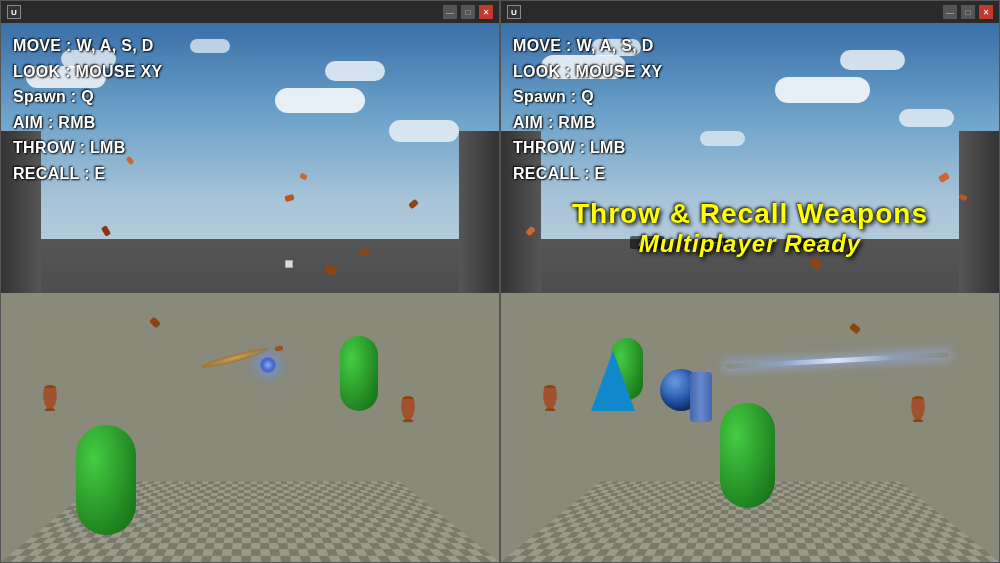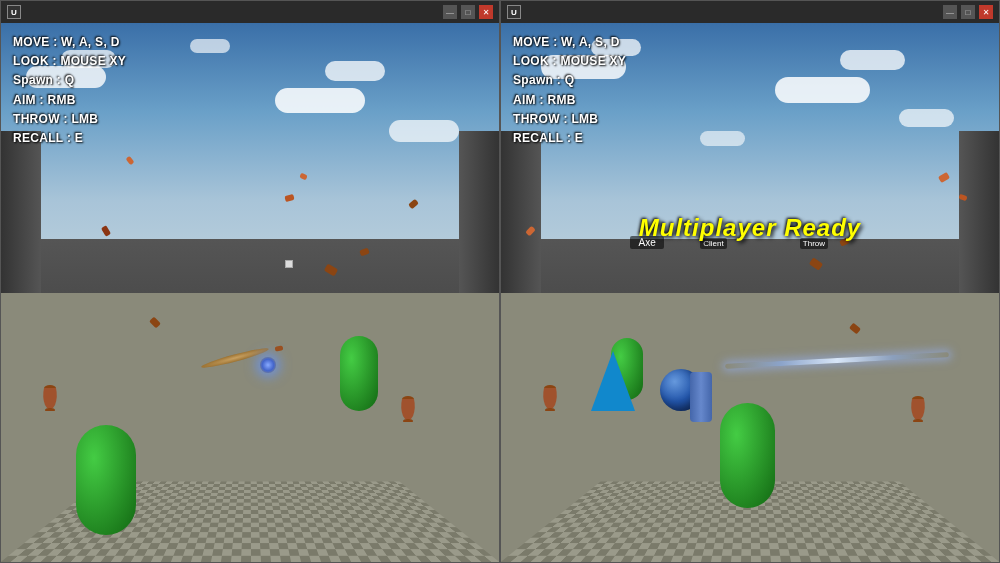--- a/index.html
+++ b/index.html
@@ -155,21 +155,21 @@
 
     
     .hud-overlay {
       position: absolute;
       top: 10px;
       left: 12px;
       z-index: 10;
     }
 
     .hud-line {
-      font-size: 12px;
+      font-size: 16px;
       font-weight: bold;
       color: #ffffff;
       text-shadow: 1px 1px 2px #000, -1px -1px 2px #000;
       line-height: 1.6;
       letter-spacing: 0.3px;
     }
 
     
     .overlay-title {
       position: absolute;
@@ -365,20 +365,21 @@
       <div class="hud-overlay">
         <div class="hud-line">MOVE : W, A, S, D</div>
         <div class="hud-line">LOOK : MOUSE XY</div>
         <div class="hud-line">Spawn : Q</div>
         <div class="hud-line">AIM : RMB</div>
         <div class="hud-line">THROW : LMB</div>
         <div class="hud-line">RECALL : E</div>
       </div>
 
       <div class="overlay-title">
+        <div class="overlay-title-line1">Throw &amp; Recall Weapons</div>
         <div class="overlay-title-line2">Multiplayer Ready</div>
       </div>
 
       <div class="obj capsule-large-right"></div>
 
       <div class="obj capsule-small-right"></div>
 
       <div style="position:absolute;bottom:28%;left:18%;width:0;height:0;border-left:22px solid transparent;border-right:22px solid transparent;border-bottom:60px solid #1188cc;"></div>
 
       <div style="position:absolute;bottom:28%;left:32%;width:42px;height:42px;background:radial-gradient(circle at 35% 30%, #6699dd, #2255aa, #113377);border-radius:50%;box-shadow:inset -4px -4px 8px rgba(0,0,0,0.4);"></div>

